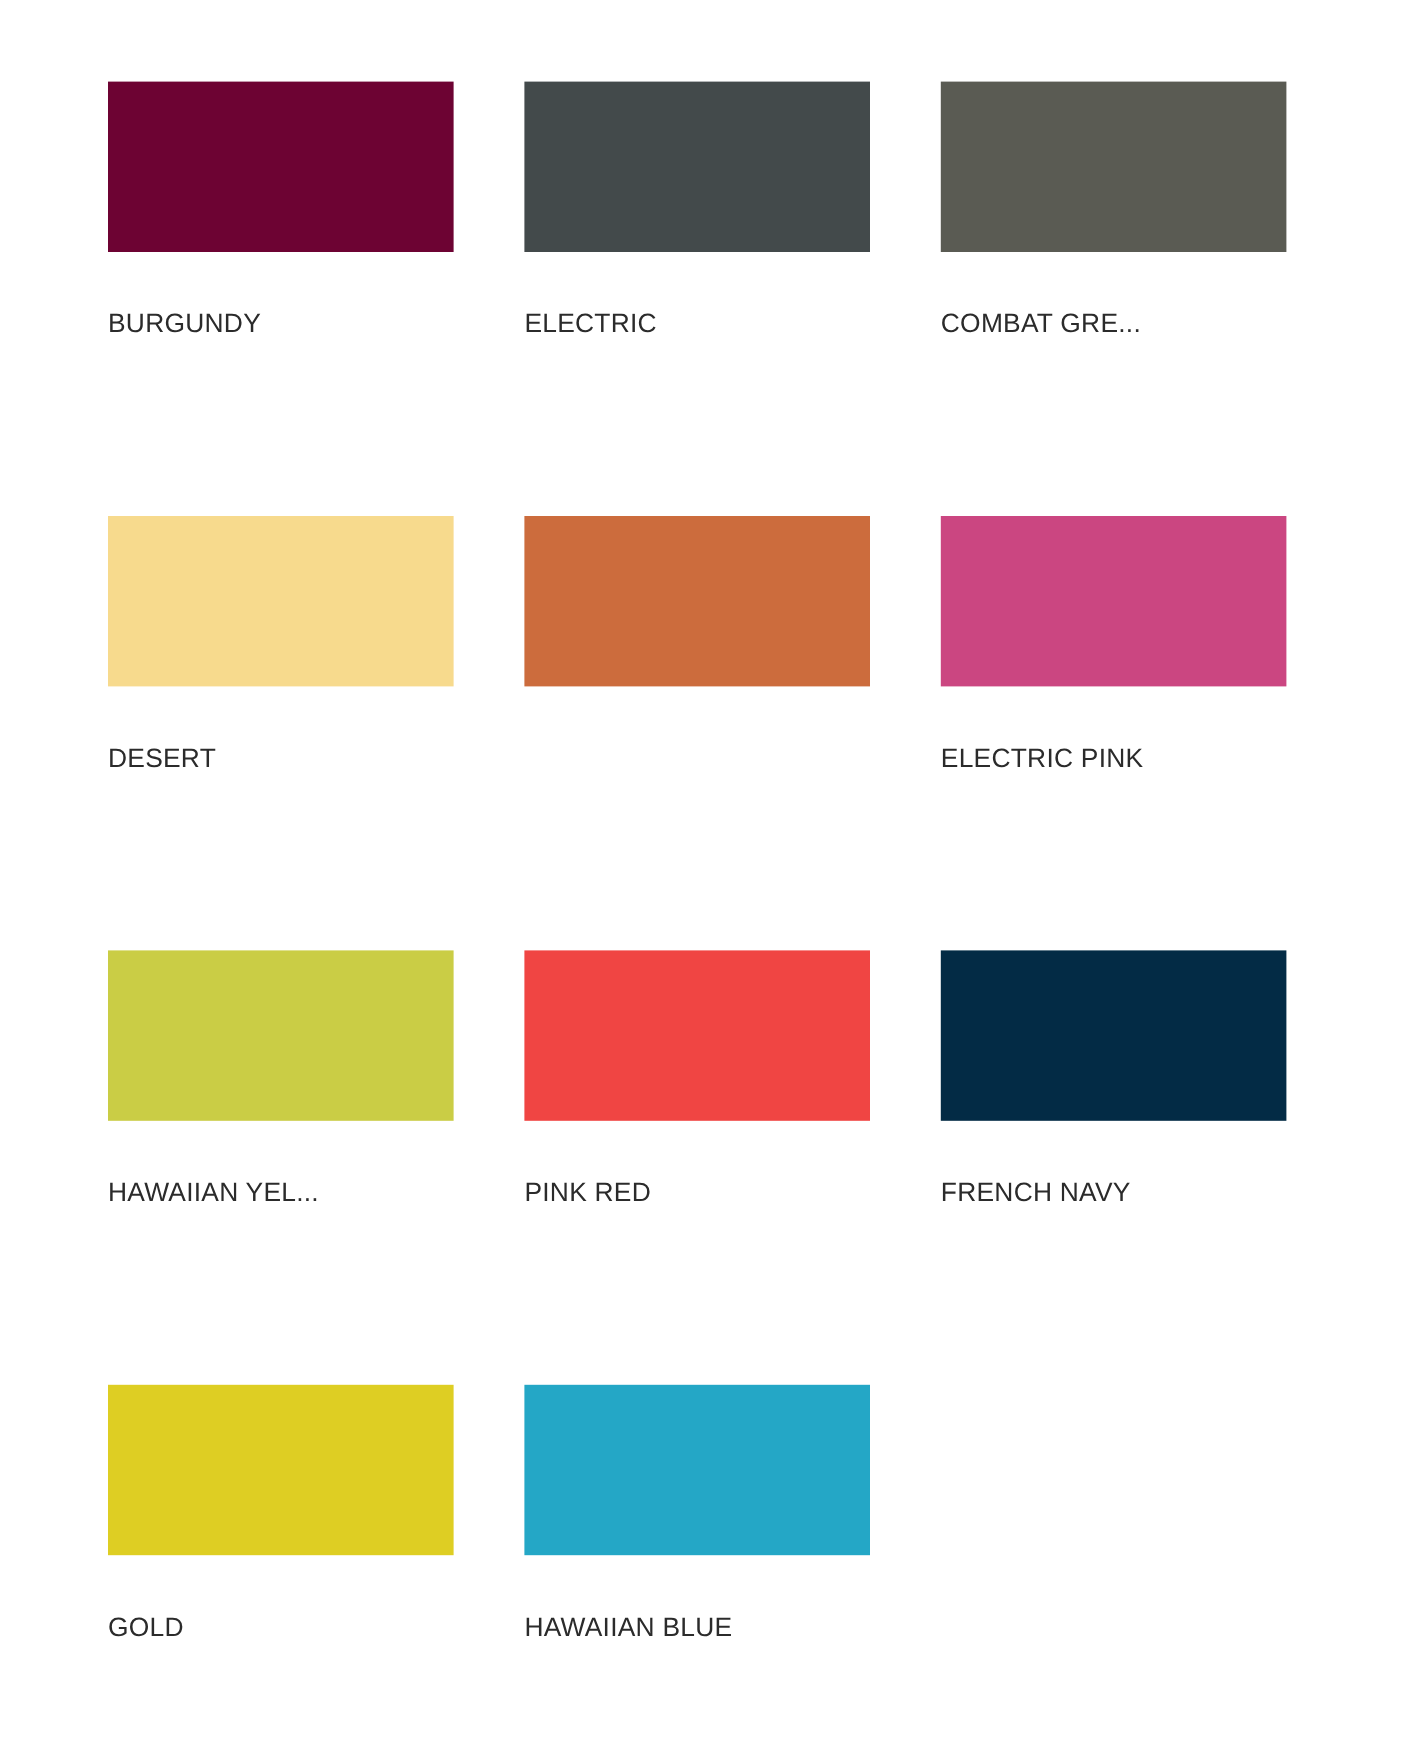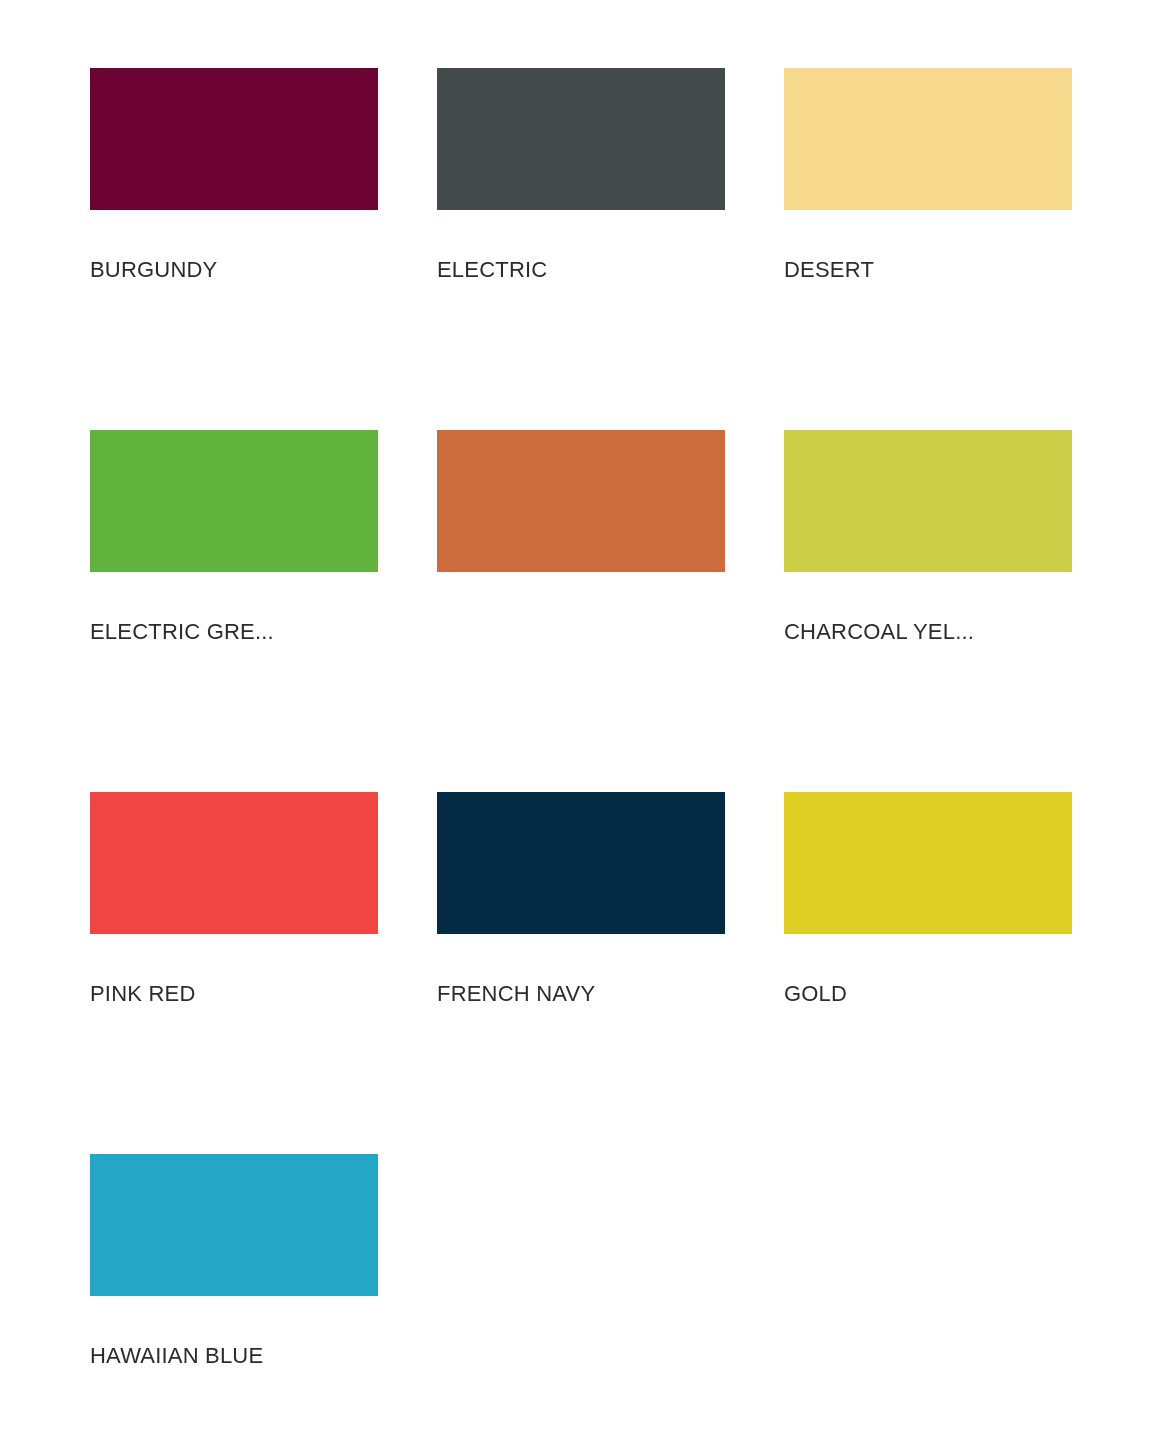--- a/index.html
+++ b/index.html
@@ -56,39 +56,43 @@
   <div class="swatch-cell">
     <span class="swatch-chip" style="background-color: rgb(109, 3, 51);"></span>
     <span class="swatch-label">BURGUNDY</span>
   </div>
 
   <div class="swatch-cell">
     <span class="swatch-chip" style="background-color: rgb(67, 74, 75);"></span>
     <span class="swatch-label">ELECTRIC</span>
   </div>
 
+  <div class="swatch-cell">
+    <span class="swatch-chip" style="background-color: rgb(90, 91, 83);"></span>
+    <span class="swatch-label">COMBAT GRE...</span>
+  </div>
 
   <div class="swatch-cell">
     <span class="swatch-chip" style="background-color: rgb(247, 218, 141);"></span>
     <span class="swatch-label">DESERT</span>
   </div>
 
-  <div class="swatch-cell">
-    <span class="swatch-chip" style="background-color: rgb(98, 178, 62);"></span>
-    <span class="swatch-label">ELECTRIC GRE...</span>
-  </div>
 
   <div class="swatch-cell">
     <span class="swatch-chip" style="background-color: rgb(204, 108, 61);"></span>
   </div>
 
+  <div class="swatch-cell">
+    <span class="swatch-chip" style="background-color: rgb(203, 70, 129);"></span>
+    <span class="swatch-label">ELECTRIC PINK</span>
+  </div>
 
   <div class="swatch-cell">
     <span class="swatch-chip" style="background-color: rgb(202, 205, 69);"></span>
-    <span class="swatch-label">CHARCOAL YEL...</span>
+    <span class="swatch-label">HAWAIIAN YEL...</span>
   </div>
 
   <div class="swatch-cell">
     <span class="swatch-chip" style="background-color: rgb(240, 69, 67);"></span>
     <span class="swatch-label">PINK RED</span>
   </div>
 
   <div class="swatch-cell">
     <span class="swatch-chip" style="background-color: rgb(3, 43, 69);"></span>
     <span class="swatch-label">FRENCH NAVY</span>

